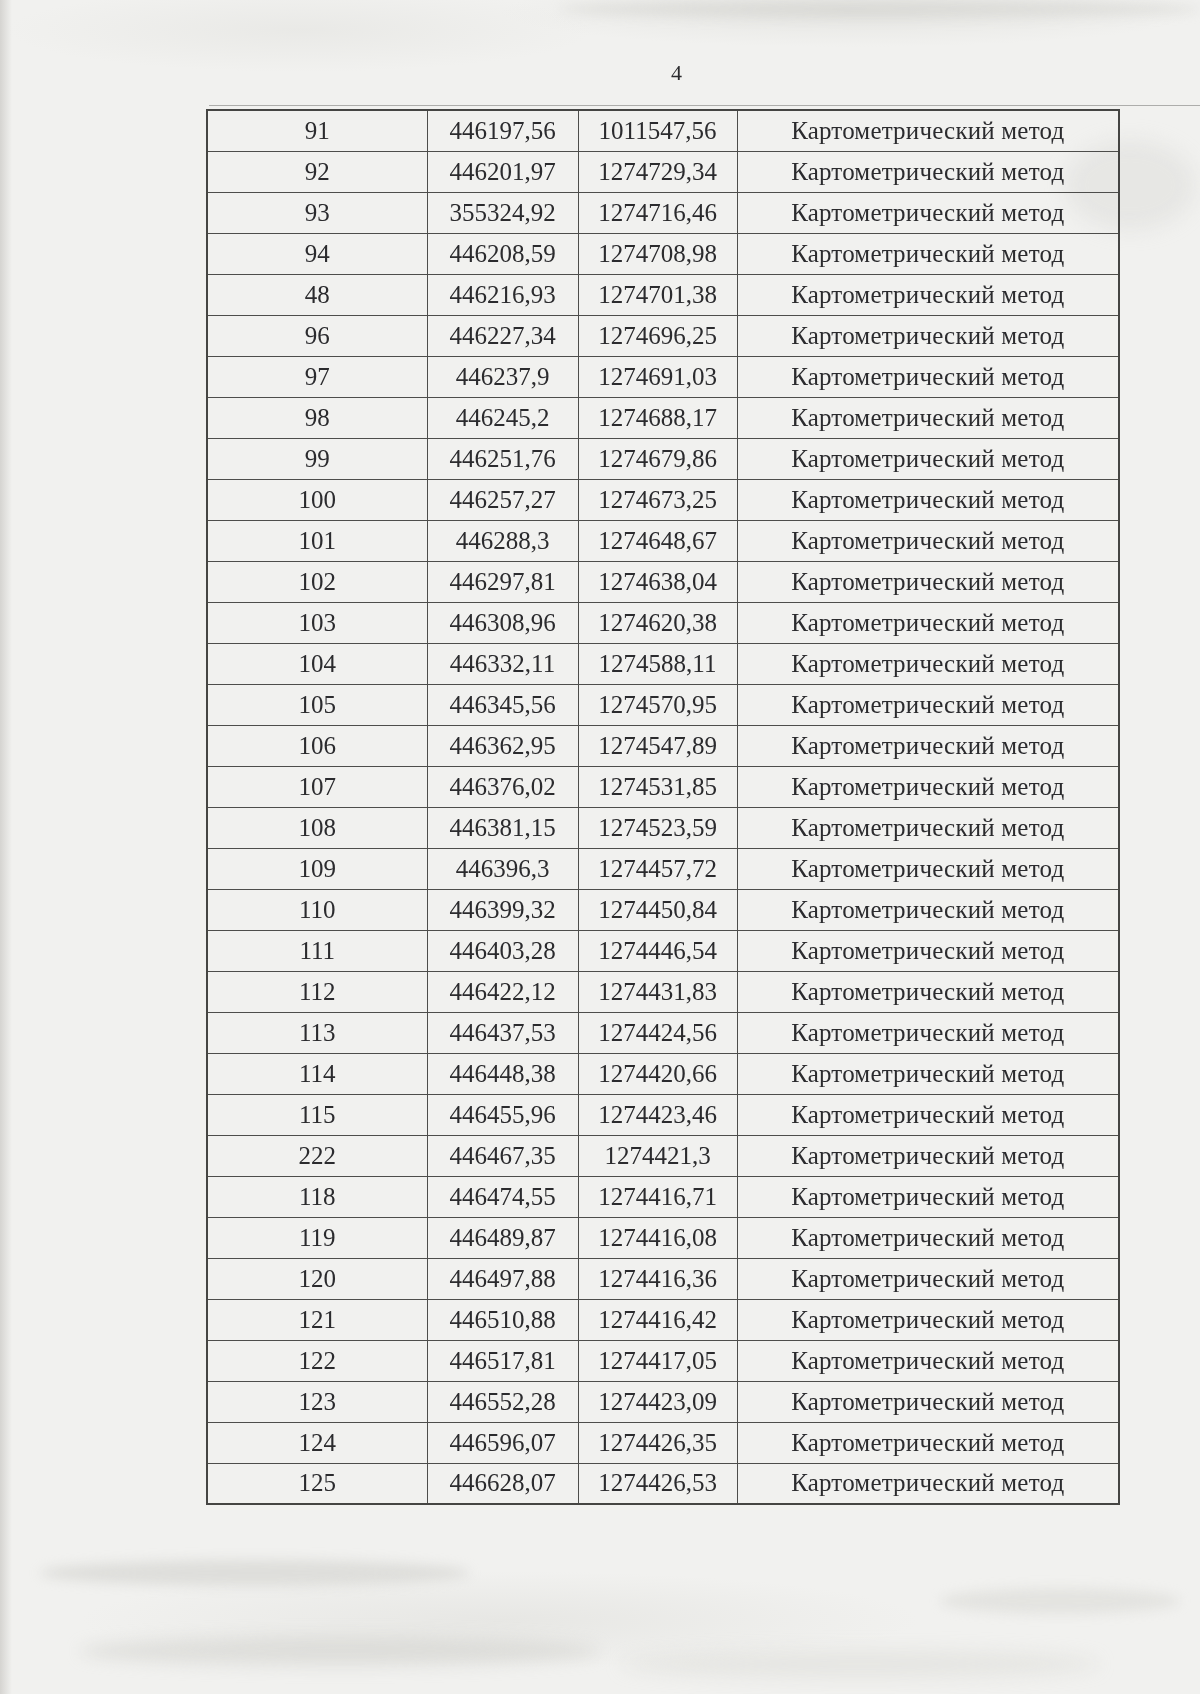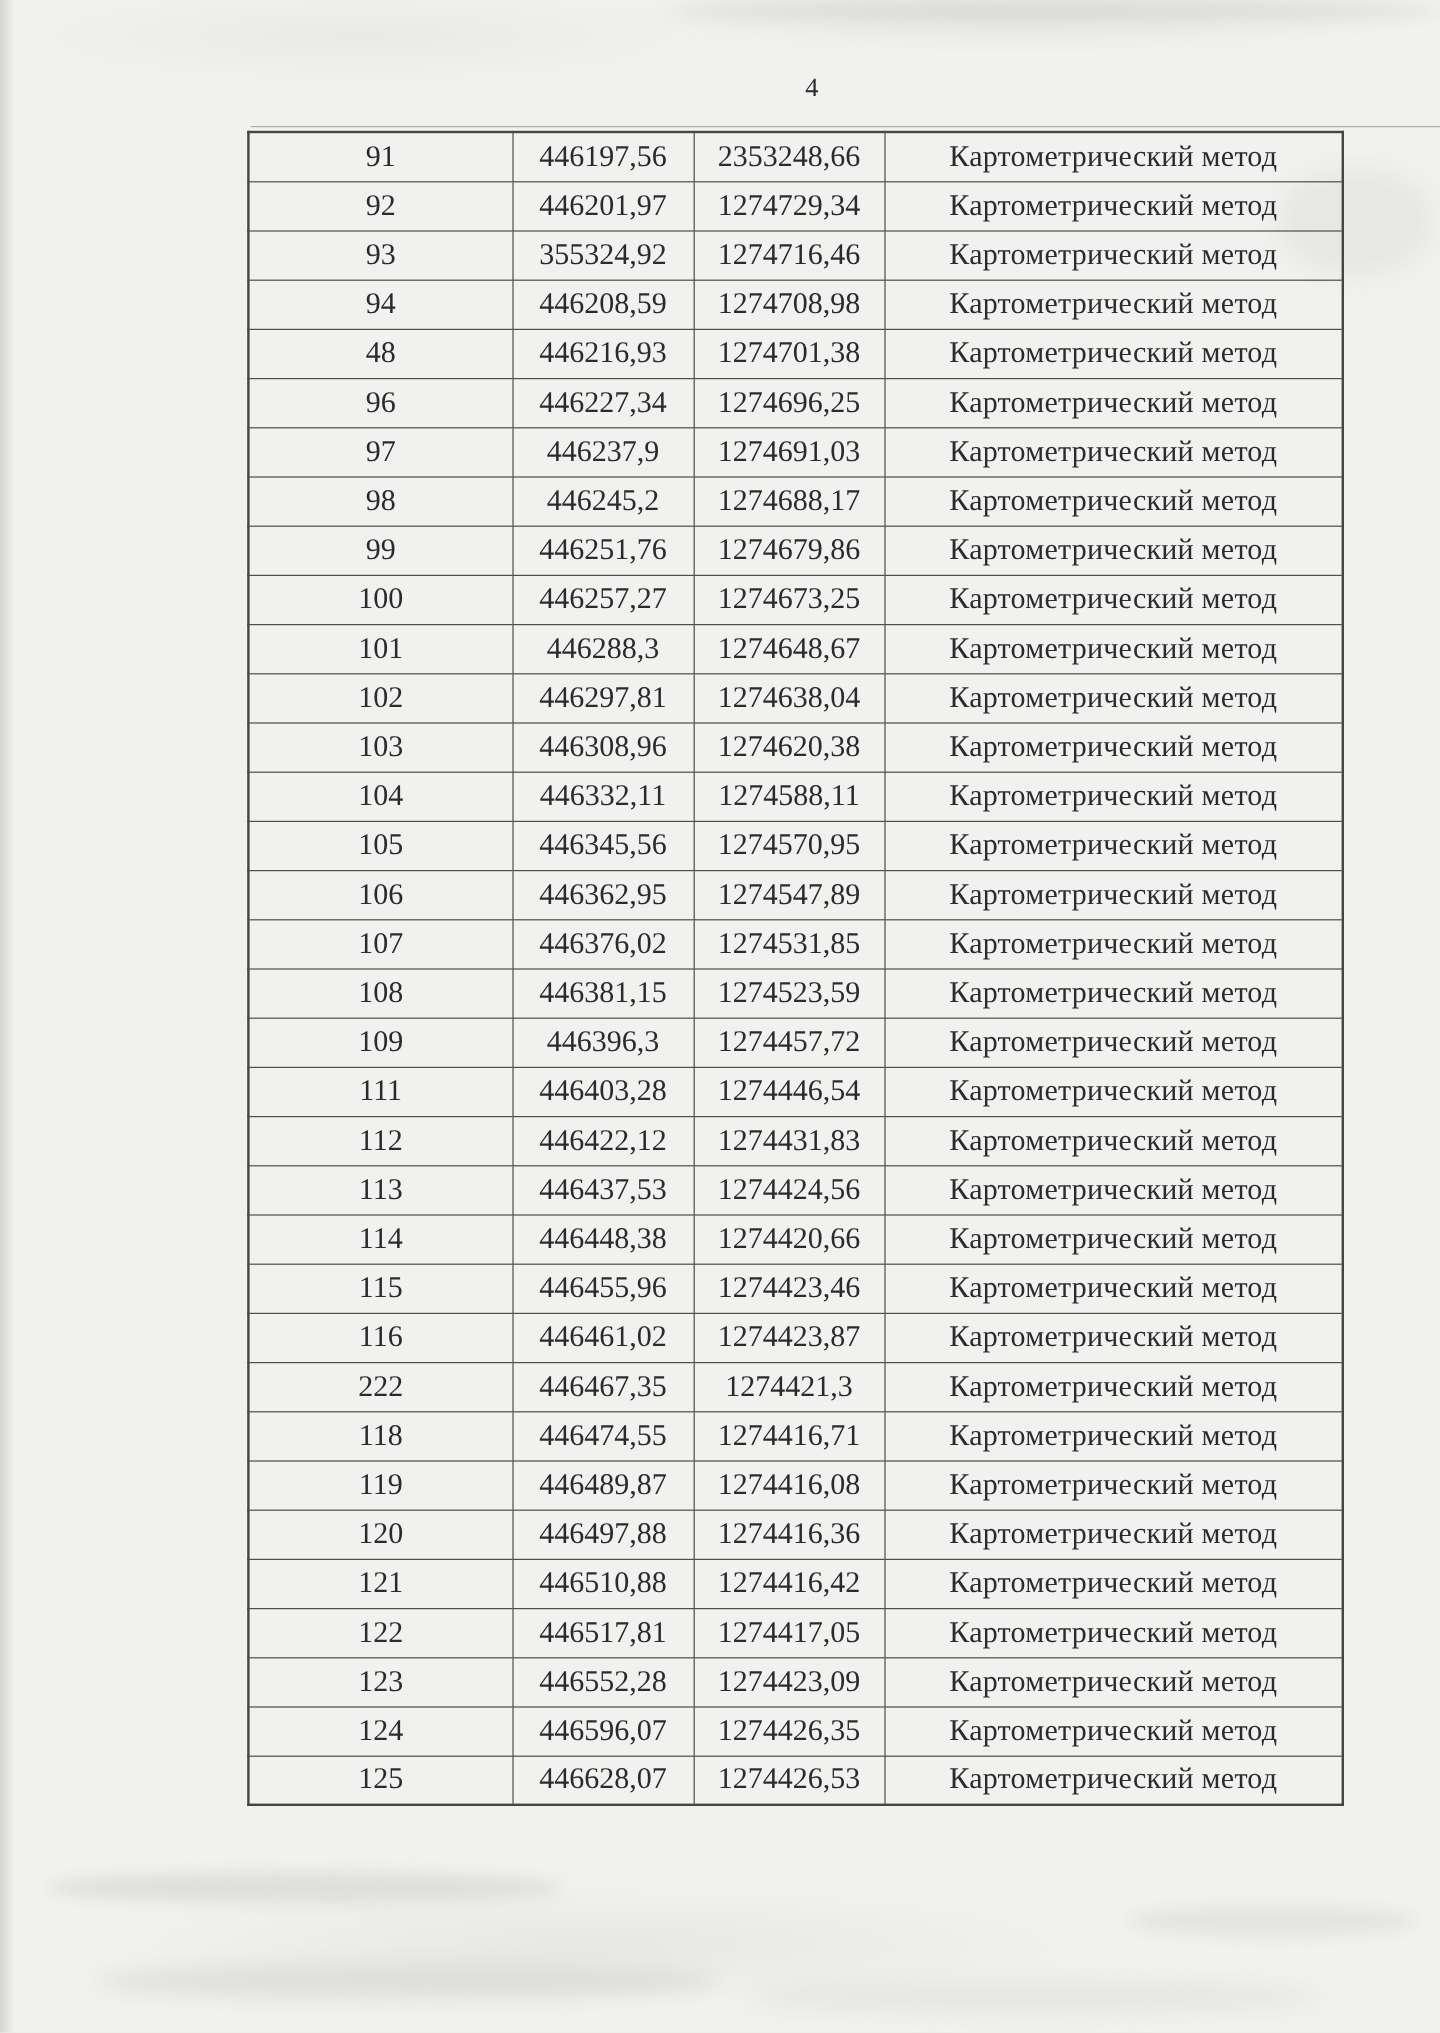--- a/index.html
+++ b/index.html
@@ -103,21 +103,21 @@
       <colgroup>
         <col style="width:220px">
         <col style="width:151px">
         <col style="width:159px">
         <col style="width:382px">
       </colgroup>
       <tbody>
   <tr class="coord-row">
     <td class="col-n">91</td>
     <td class="col-x">446197,56</td>
-    <td class="col-y">2353248,66</td>
+    <td class="col-y">1011547,56</td>
     <td class="col-method">Картометрический метод</td>
   </tr>
 
   <tr class="coord-row">
     <td class="col-n">92</td>
     <td class="col-x">446201,97</td>
     <td class="col-y">1274729,34</td>
     <td class="col-method">Картометрический метод</td>
   </tr>
 
@@ -233,20 +233,26 @@
     <td class="col-method">Картометрический метод</td>
   </tr>
 
   <tr class="coord-row">
     <td class="col-n">109</td>
     <td class="col-x">446396,3</td>
     <td class="col-y">1274457,72</td>
     <td class="col-method">Картометрический метод</td>
   </tr>
 
+  <tr class="coord-row">
+    <td class="col-n">110</td>
+    <td class="col-x">446399,32</td>
+    <td class="col-y">1274450,84</td>
+    <td class="col-method">Картометрический метод</td>
+  </tr>
 
   <tr class="coord-row">
     <td class="col-n">111</td>
     <td class="col-x">446403,28</td>
     <td class="col-y">1274446,54</td>
     <td class="col-method">Картометрический метод</td>
   </tr>
 
   <tr class="coord-row">
     <td class="col-n">112</td>
@@ -269,26 +275,20 @@
     <td class="col-method">Картометрический метод</td>
   </tr>
 
   <tr class="coord-row">
     <td class="col-n">115</td>
     <td class="col-x">446455,96</td>
     <td class="col-y">1274423,46</td>
     <td class="col-method">Картометрический метод</td>
   </tr>
 
-  <tr class="coord-row">
-    <td class="col-n">116</td>
-    <td class="col-x">446461,02</td>
-    <td class="col-y">1274423,87</td>
-    <td class="col-method">Картометрический метод</td>
-  </tr>
 
   <tr class="coord-row">
     <td class="col-n">222</td>
     <td class="col-x">446467,35</td>
     <td class="col-y">1274421,3</td>
     <td class="col-method">Картометрический метод</td>
   </tr>
 
   <tr class="coord-row">
     <td class="col-n">118</td>

